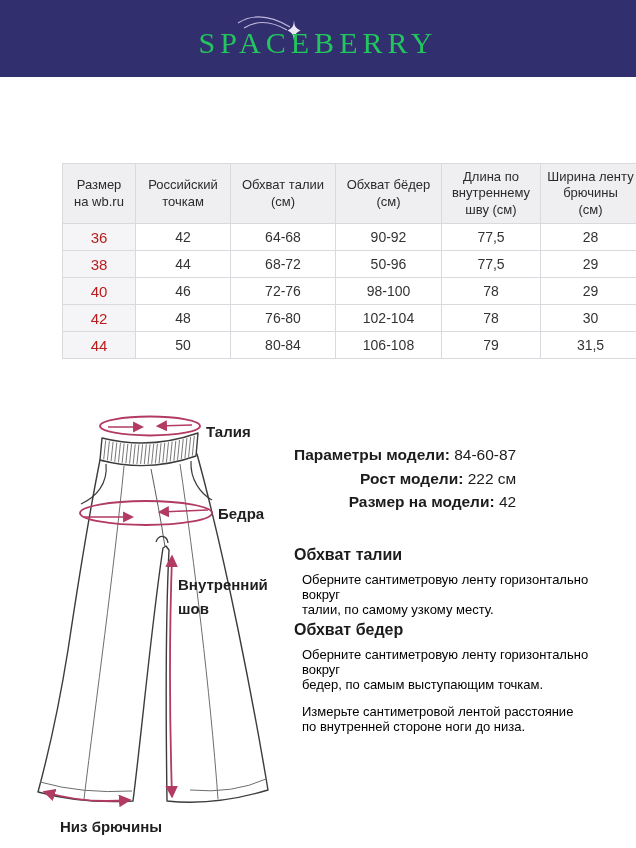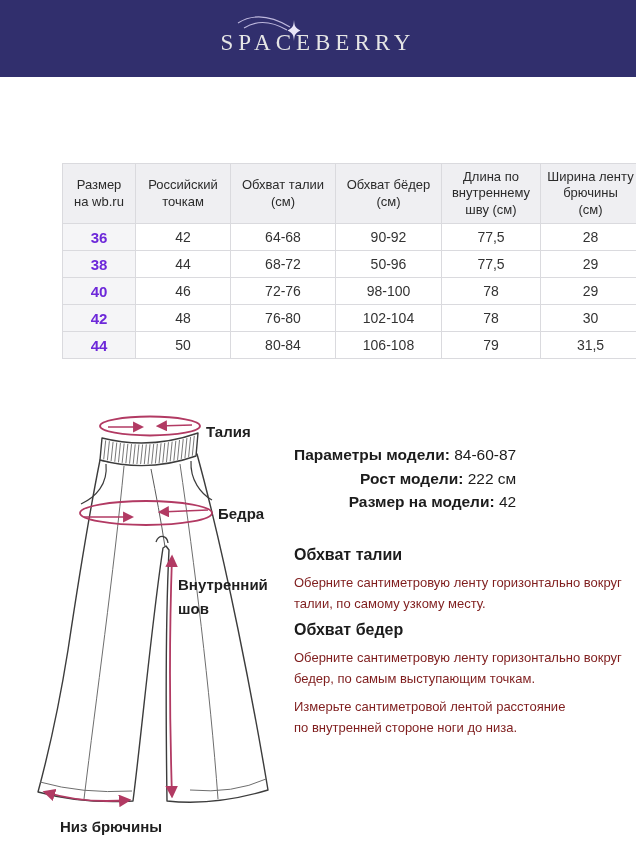--- a/index.html
+++ b/index.html
@@ -3,39 +3,39 @@
 <meta charset="utf-8">
 <style>
   html,body{margin:0;padding:0;}
   body{
     width:636px;height:848px;position:relative;overflow:hidden;
     background:#ffffff;font-family:"Liberation Sans",sans-serif;
   }
   
   .hdr{position:absolute;left:0;top:0;width:636px;height:77px;background:#312f6d;}
   .logo{position:absolute;left:0;top:31px;width:636px;text-align:center;
-    font-family:"Liberation Serif",serif;font-size:23px;letter-spacing:5px;
-    color:#e5e5e5;line-height:23px;}
+    font-family:"Liberation Serif",serif;font-size:30px;letter-spacing:5px;
+    color:#22c55e;line-height:23px;}
   .comet{position:absolute;left:50%;margin-left:-86px;top:7px;}
   
   table.sizes{position:absolute;left:30px;top:163px;width:578px;border-collapse:collapse;table-layout:fixed;margin-left:32px;}
   table.sizes th,table.sizes td{border:1px solid #dadade;text-align:center;vertical-align:middle;padding:0;}
   table.sizes thead th{background:#efeff2;font-weight:400;font-size:13px;color:#2b2b2b;
     height:59px;line-height:16.5px;white-space:pre-line;}
   table.sizes tbody td{height:26px;font-size:14px;color:#333333;background:#ffffff;}
-  table.sizes tbody td.rowhead{background:#f5f5f7;font-weight:700;font-size:15px;color:#6d28d9;}
+  table.sizes tbody td.rowhead{background:#f5f5f7;font-weight:400;font-size:15px;color:#b91c1c;}
   
   .fig{position:absolute;left:20px;top:400px;width:280px;height:448px;}
   .fig text{font-family:"Liberation Sans",sans-serif;font-size:15px;font-weight:700;fill:#1f1f1f;}
   
   .model-info{position:absolute;left:294px;top:443px;font-size:15.5px;line-height:23.5px;color:#1c1c1c;text-align:right;}
   .model-info b{font-weight:700;}
   .sec{position:absolute;left:294px;width:330px;}
   .sec h3{margin:0 0 8px 0;font-size:16px;font-weight:700;color:#1b1b1b;line-height:18px;}
-  .sec p{margin:0;font-size:13px;line-height:21px;color:#7f1d1d;white-space:pre-line;}
+  .sec p{margin:8px;font-size:13px;line-height:15px;color:#000000;white-space:pre-line;}
   .sec1{top:546px;} .sec2{top:621px;} .sec3{top:696px;}
 </style>
 </head>
 <body>
 
 <div class="hdr">
   <svg class="comet" width="80" height="34" viewBox="0 0 80 34">
     <path d="M6,16 Q28,2 58,20" fill="none" stroke="#beb8dd" stroke-width="1.1"></path>
     <path d="M12,21 Q31,9 55,23" fill="none" stroke="#beb8dd" stroke-width="1.1"></path>
     <path d="M62,13 C62.6,19.5 63,20.5 68.5,23.5 C63,26.5 62.6,27.5 62,34 C61.4,27.5 61,26.5 55.5,23.5 C61,20.5 61.4,19.5 62,13 Z" fill="#e9e5f7"></path>

